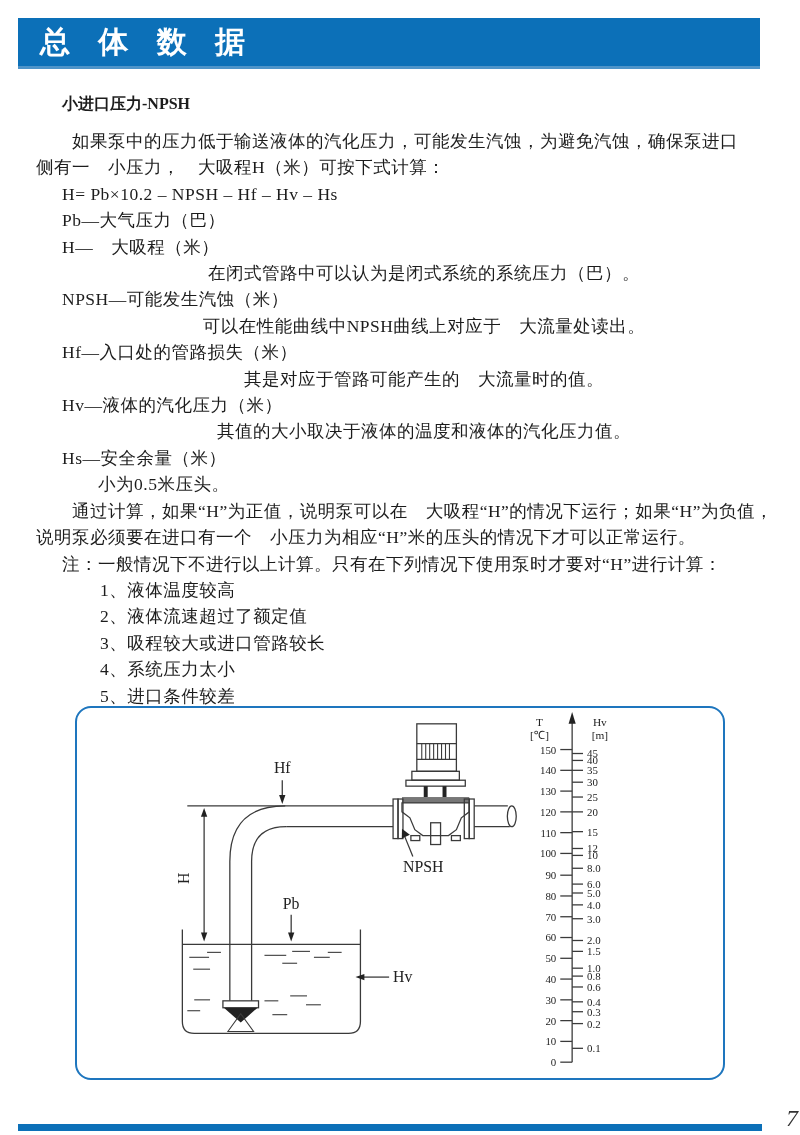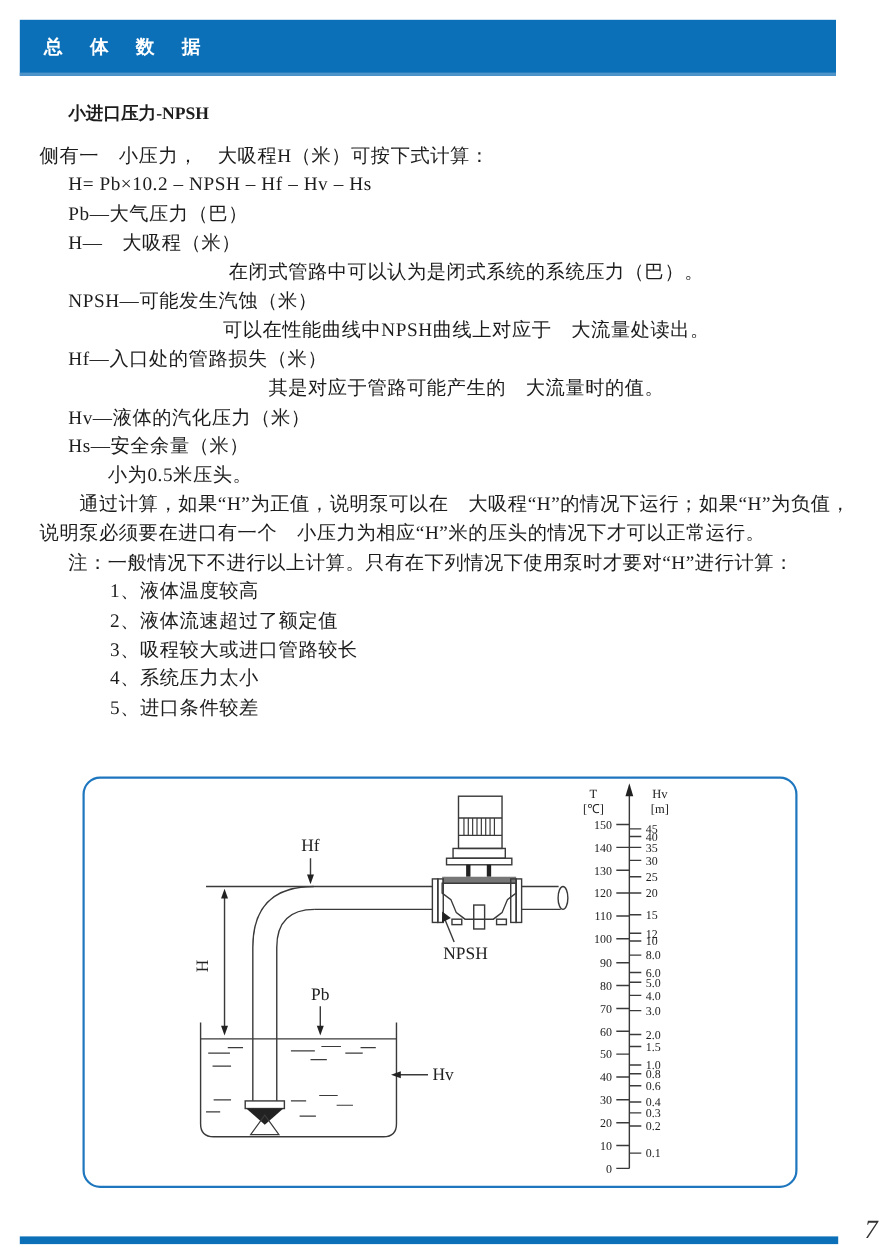--- a/index.html
+++ b/index.html
@@ -4,21 +4,21 @@
 <style>
   html,body{margin:0;padding:0;}
   body{width:800px;height:1135px;background:#ffffff;position:relative;overflow:hidden;
        font-family:"Liberation Serif", serif;color:#1c1c1c;}
   .page{position:absolute;inset:0;background:#fff;}
 
   
   .header-bar{position:absolute;left:18px;top:18px;width:742px;height:48px;
     background:#0c70b8;border-bottom:3px solid #4e94c9;display:flex;align-items:center;}
   .header-bar span{font-family:"Liberation Sans", sans-serif;font-weight:bold;color:#fff;
-    font-size:17px;letter-spacing:10px;padding-left:22px;}
+    font-size:30px;letter-spacing:10px;padding-left:22px;}
 
   
   .doc-title{position:absolute;left:62px;top:92px;font-size:16px;line-height:24px;}
   .doc-title .t-cn{font-family:"Liberation Sans", sans-serif;font-weight:bold;}
   .doc-title .t-en{font-family:"Liberation Serif", serif;font-weight:700;}
 
   
   .body-text{position:absolute;left:36px;top:128px;width:724px;}
   .body-text p{margin:0;font-size:17.5px;letter-spacing:0.5px;line-height:26.4px;white-space:nowrap;}
   .ind1{text-indent:36px;}
@@ -49,30 +49,32 @@
 
 <div class="page">
 
   <div class="header-bar">
     <span>总 体 数 据</span>
   </div>
 
   <div class="doc-title"><span class="t-cn">小进口压力</span><span class="t-en">-NPSH</span></div>
 
   <div class="body-text">
+    <p class="ind1">如果泵中的压力低于输送液体的汽化压力，可能发生汽蚀，为避免汽蚀，确保泵进口</p>
     <p class="flush">侧有一　小压力，　大吸程H（米）可按下式计算：</p>
     <p class="formula">H= Pb×10.2 – NPSH – Hf – Hv – Hs</p>
     <p class="formula">Pb—大气压力（巴）</p>
     <p class="formula">H—　大吸程（米）</p>
     <p class="sub">在闭式管路中可以认为是闭式系统的系统压力（巴）。</p>
     <p class="formula">NPSH—可能发生汽蚀（米）</p>
     <p class="sub">可以在性能曲线中NPSH曲线上对应于　大流量处读出。</p>
     <p class="formula">Hf—入口处的管路损失（米）</p>
     <p class="sub">其是对应于管路可能产生的　大流量时的值。</p>
     <p class="formula">Hv—液体的汽化压力（米）</p>
+    <p class="sub">其值的大小取决于液体的温度和液体的汽化压力值。</p>
     <p class="formula">Hs—安全余量（米）</p>
     <p class="sub2">小为0.5米压头。</p>
     <p class="ind1">通过计算，如果“H”为正值，说明泵可以在　大吸程“H”的情况下运行；如果“H”为负值，</p>
     <p class="flush">说明泵必须要在进口有一个　小压力为相应“H”米的压头的情况下才可以正常运行。</p>
     <p class="note">注：一般情况下不进行以上计算。只有在下列情况下使用泵时才要对“H”进行计算：</p>
     <p class="list">1、液体温度较高</p>
     <p class="list">2、液体流速超过了额定值</p>
     <p class="list">3、吸程较大或进口管路较长</p>
     <p class="list">4、系统压力太小</p>
     <p class="list">5、进口条件较差</p>

